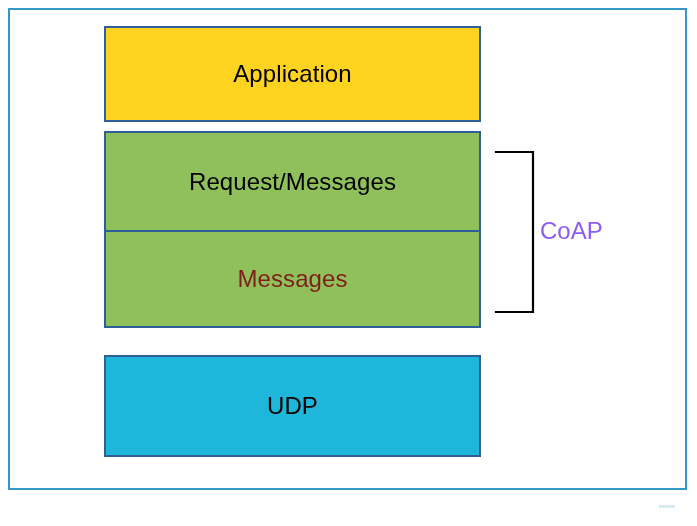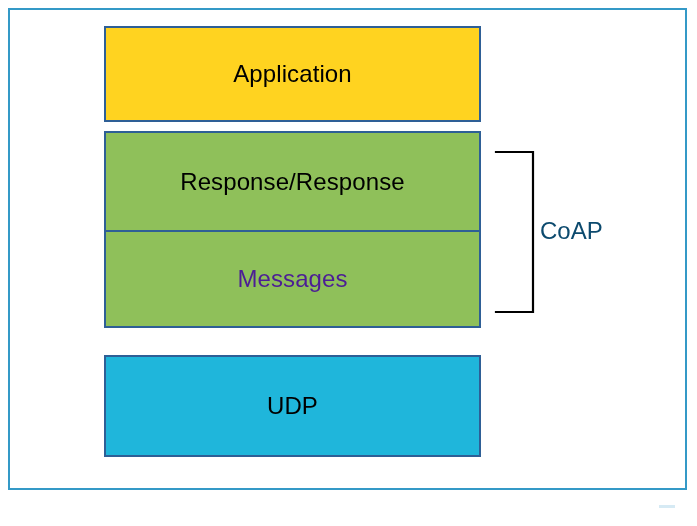--- a/index.html
+++ b/index.html
@@ -140,31 +140,31 @@
 <div id="page-frame" style="border-color: rgb(52, 153, 199);"></div>
 
 <div id="diagram">
 
   <div class="layer-box" id="box-application" style="background-color: rgb(255, 211, 32); border-color: rgb(46, 95, 150);">
     <span class="layer-label" style="color: rgb(0, 0, 0);">Application</span>
   </div>
 
   <div id="group-coap-layers" style="border-color: rgb(46, 95, 150);">
     <div id="box-request-response" style="background-color: rgb(143, 192, 90); border-bottom-color: rgb(46, 95, 150);">
-      <span class="layer-label" style="color: rgb(0, 0, 0);">Response/Response</span>
+      <span class="layer-label" style="color: rgb(0, 0, 0);">Request/Messages</span>
     </div>
     <div id="box-messages" style="background-color: rgb(143, 192, 90);">
-      <span class="layer-label" style="color: #4c1d95;">Messages</span>
+      <span class="layer-label" style="color: #7f1d1d;">Messages</span>
     </div>
   </div>
 
   <div class="layer-box" id="box-udp" style="background-color: rgb(31, 182, 219); border-color: rgb(46, 95, 150);">
     <span class="layer-label" style="color: rgb(0, 0, 0);">UDP</span>
   </div>
 
   <svg id="coap-bracket" viewBox="0 0 44 168" xmlns="http://www.w3.org/2000/svg">
     <path d="M 2 4 L 39 4 L 39 164 L 2 164" fill="none" stroke="#000000" stroke-width="2.2" stroke-linecap="square" stroke-linejoin="miter"></path>
   </svg>
 
-  <div id="coap-bracket-label" style="color: #0c4a6e;">CoAP</div>
+  <div id="coap-bracket-label" style="color: #8b5cf6;">CoAP</div>
 
   <div id="corner-artifact"></div>
 </div>
 
 </body></html>

